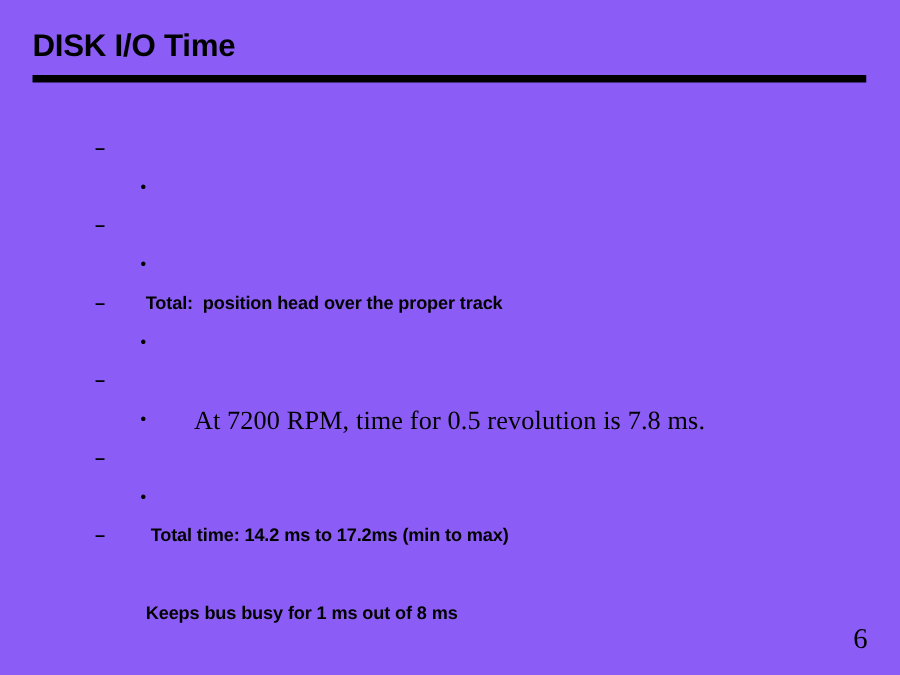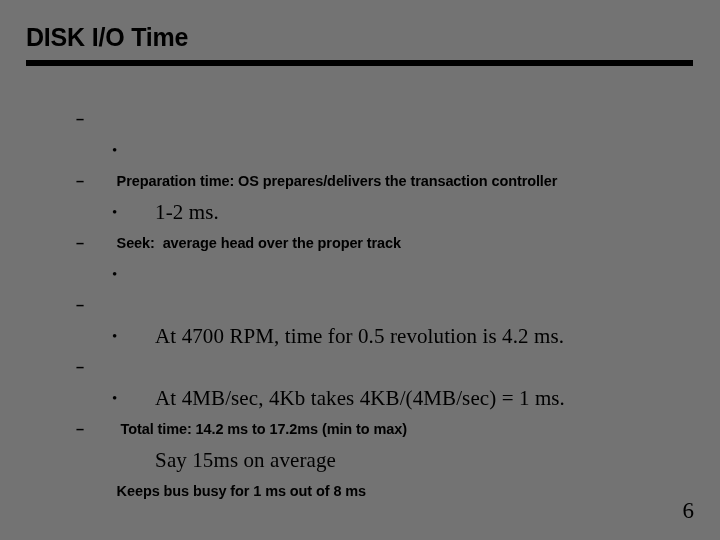--- a/index.html
+++ b/index.html
@@ -13,21 +13,21 @@
     font-family: "Liberation Sans", sans-serif;
     overflow: hidden;
     position: relative;
     -webkit-font-smoothing: none;
   }
 
   .slide {
     position: relative;
     width: 720px;
     height: 540px;
-    background: #737373;
+    background: #8b5cf6;
   }
 
   
   .slide-title {
     position: absolute;
     left: 26px;
     top: 22px;
     font-family: "Liberation Sans", sans-serif;
     font-size: 25px;
     font-weight: bold;
@@ -125,63 +125,59 @@
 <div class="slide">
 
   <div class="slide-title">DISK I/O Time</div>
 
   <div class="title-rule"></div>
 
   <div class="body-block">
 
     <div class="line lvl1">
       <span class="bullet">–</span>
-      <span class="txt">Preparation time: OS prepares/delivers the transaction controller</span>
     </div>
 
     <div class="line lvl2">
       <span class="bullet">•</span>
-      <span class="txt">1-2 ms.</span>
     </div>
 
     <div class="line lvl1">
       <span class="bullet">–</span>
-      <span class="txt">Seek:  average head over the proper track</span>
+      <span class="txt">Total:  position head over the proper track</span>
     </div>
 
     <div class="line lvl2">
       <span class="bullet">•</span>
     </div>
 
     <div class="line lvl1">
       <span class="bullet">–</span>
     </div>
 
     <div class="line lvl2">
       <span class="bullet">•</span>
-      <span class="txt">At 4700 RPM, time for 0.5 revolution is 4.2 ms.</span>
+      <span class="txt">At 7200 RPM, time for 0.5 revolution is 7.8 ms.</span>
     </div>
 
     <div class="line lvl1">
       <span class="bullet">–</span>
     </div>
 
     <div class="line lvl2">
       <span class="bullet">•</span>
-      <span class="txt">At 4MB/sec, 4Kb takes 4KB/(4MB/sec) = 1 ms.</span>
     </div>
 
     <div class="line lvl1">
       <span class="bullet">–</span>
       <span class="txt"> Total time: 14.2 ms to 17.2ms (min to max)</span>
     </div>
 
     <div class="line lvl2">
       <span class="bullet">•</span>
-      <span class="txt">Say 15ms on average</span>
     </div>
 
     <div class="line lvl1">
       <span class="bullet">–</span>
       <span class="txt">Keeps bus busy for 1 ms out of 8 ms</span>
     </div>
   </div>
 
   <div class="page-number">6</div>
 

